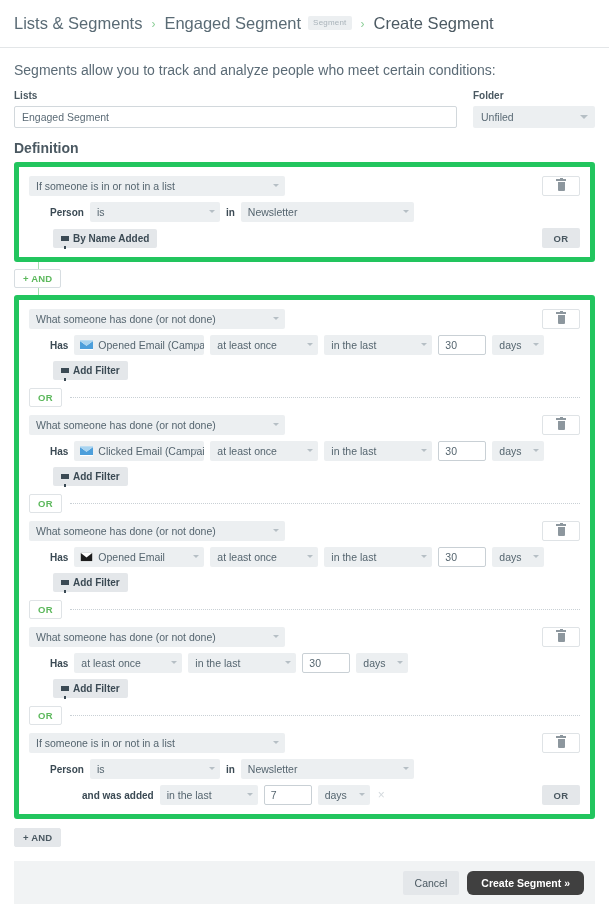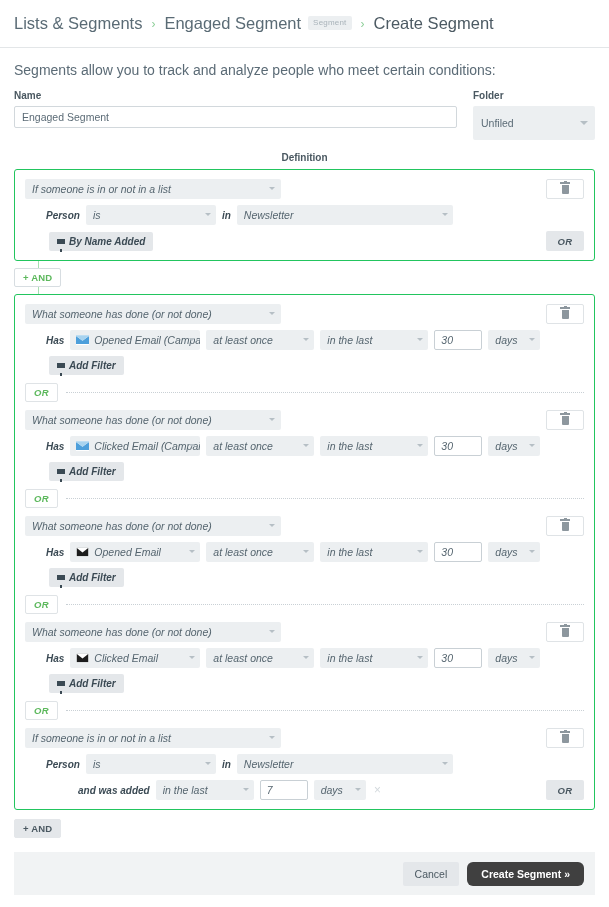--- a/index.html
+++ b/index.html
@@ -78,21 +78,21 @@
     background: #fff;
     padding: 0 7px;
     font-size: 10.5px;
     color: #5b6b76;
     font-family: "Liberation Sans", sans-serif;
     display: flex;
     align-items: center;
   }
   .select-box {
     width: 100%;
-    height: 34px;
+    height: 22px;
     background: #eceff1;
     border: 1px solid transparent;
     border-radius: 2px;
     padding: 0 18px 0 7px;
     font-size: 10.5px;
     color: #5b6b76;
     display: flex;
     align-items: center;
     position: relative;
     white-space: nowrap;
@@ -105,34 +105,32 @@
     margin-top: -2px;
     width: 0; height: 0;
     border-left: 4px solid transparent;
     border-right: 4px solid transparent;
     border-top: 4px solid #b6bfc5;
   }
 
   
   .definition-label {
     padding: 12px 14px 6px 14px;
-    font-size: 10px;
+    font-size: 14px;
     font-weight: bold;
     color: #4a5861;
-    text-align: center;
   }
   .def-wrap { padding: 0 14px; position: relative; }
 
   .group-card {
-    border: 1px solid #22c55e;
+    border: 5px solid #22c55e;
     border-radius: 3px;
     background: #fff;
     padding: 9px 10px 9px 10px;
     position: relative;
-    font-style: italic;
   }
 
   
   .and-block {
     position: relative;
     padding: 7px 0 7px 0;
     height: 33px;
   }
   .and-connector {
     position: absolute;
@@ -251,21 +249,21 @@
   }
   .sel .caret {
     position: absolute;
     right: 5px; top: 50%; margin-top: -2px;
     width: 0; height: 0;
     border-left: 3.5px solid transparent;
     border-right: 3.5px solid transparent;
     border-top: 3.5px solid #b6bfc5;
   }
   .sel.w-is { width: 130px; }
-  .sel.w-list { width: 216px; }
+  .sel.w-list { width: 173px; }
   .sel.w-metric { width: 130px; padding-left: 24px; }
   .sel.w-op { width: 108px; }
   .sel.w-time { width: 108px; }
   .sel.w-unit { width: 52px; }
   .sel.w-added { width: 98px; }
 
   .metric-icon {
     position: absolute;
     left: 6px; top: 50%;
     margin-top: -5px;
@@ -406,21 +404,21 @@
   <span class="bc-item link">Engaged Segment</span>
   <span class="bc-tag">Segment</span>
   <span class="bc-sep">›</span>
   <span class="bc-item">Create Segment</span>
 </div>
 
 <div class="intro">Segments allow you to track and analyze people who meet certain conditions:</div>
 
 <div class="field-row">
   <div class="field name-field">
-    <span class="field-label">Name</span>
+    <span class="field-label">Lists</span>
     <div class="text-input">Engaged Segment</div>
   </div>
   <div class="field folder-field">
     <span class="field-label">Folder</span>
     <div class="select-box">
       <span>Unfiled</span>
       <span class="caret"></span>
     </div>
   </div>
 </div>
@@ -618,28 +616,20 @@
         <div class="cond-type-select">
           <span>What someone has done (or not done)</span>
           <span class="caret" style="position:absolute;right:6px;top:50%;margin-top:-2px;width:0;height:0;border-left:3.5px solid transparent;border-right:3.5px solid transparent;border-top:3.5px solid #b6bfc5;"></span>
         </div>
         <div class="trash-btn">
           <span class="trash-icon"></span>
         </div>
       </div>
       <div class="detail-row">
         <span class="lbl-bold">Has</span>
-        <div class="sel w-metric">
-          <svg class="metric-icon" viewBox="0 0 16 12">
-            <rect x="1" y="1" width="14" height="10" fill="#1d1d1d"></rect>
-            <path d="M1 1 L8 6.5 L15 1 Z" fill="#ffffff"></path>
-          </svg>
-          <span>Clicked Email</span>
-          <span class="caret"></span>
-        </div>
         <div class="sel w-op">
           <span>at least once</span>
           <span class="caret"></span>
         </div>
         <div class="sel w-time">
           <span>in the last</span>
           <span class="caret"></span>
         </div>
         <div class="num-input">30</div>
         <div class="sel w-unit">

